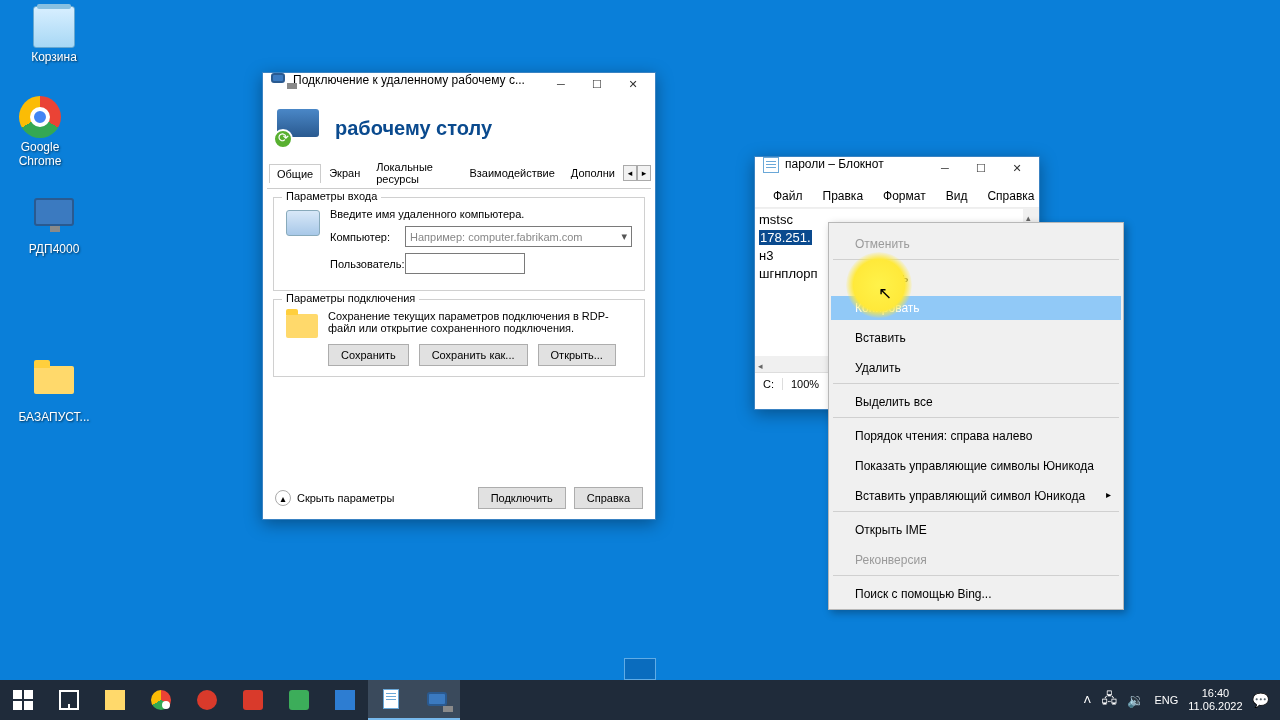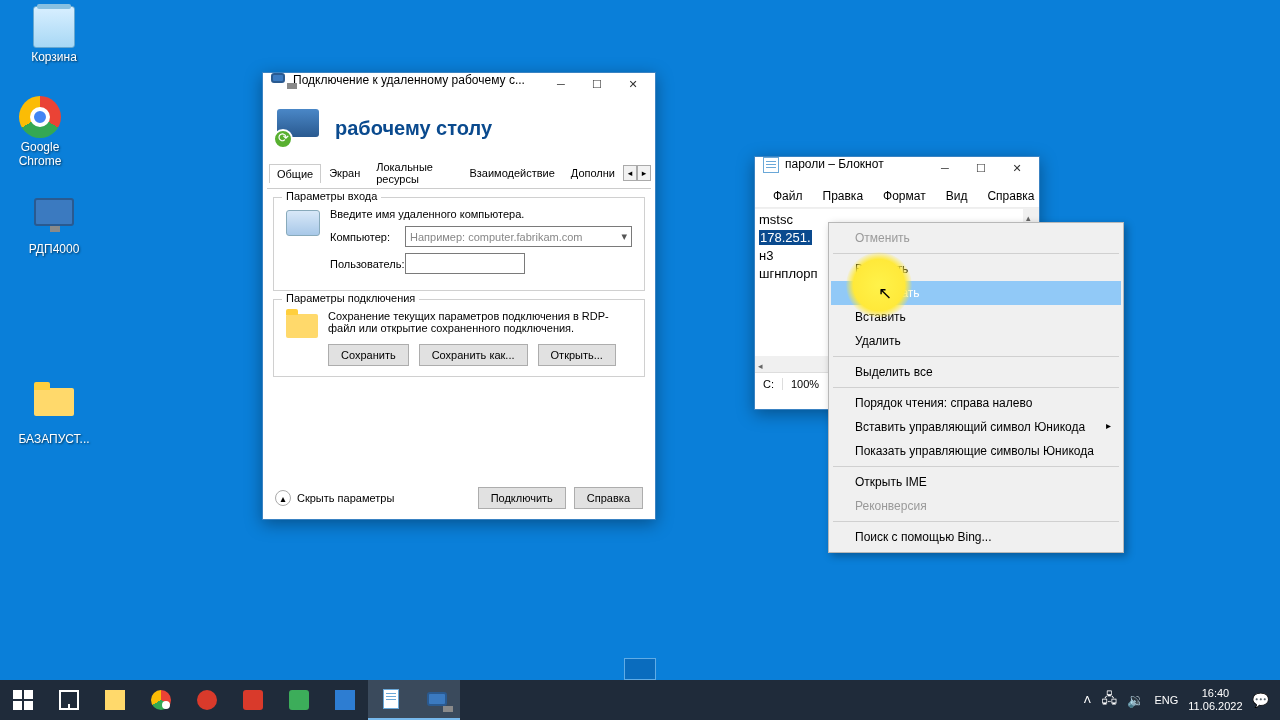--- a/index.html
+++ b/index.html
@@ -69,21 +69,21 @@
 #np .sbwrap::before{content:"▴";position:absolute;top:0;left:3px;font-size:9px;color:#666;}
 #np .hscroll{position:absolute;left:0;right:16px;bottom:0;height:16px;background:#f0f0f0;}
 #np .hscroll::before{content:"◂";position:absolute;left:3px;top:1px;font-size:9px;color:#666;}
 #np .status{border-top:1px solid #ddd;height:22px;display:flex;align-items:center;font-size:11px;padding:0 8px;gap:8px;}
 #np .status .seg{border-left:1px solid #ddd;padding-left:8px;}
 .np-ico{width:14px;height:16px;background:#fff;border:1px solid #6aa8d8;position:relative;}
 .np-ico::after{content:"";position:absolute;top:3px;left:2px;right:2px;height:1px;background:#6aa8d8;box-shadow:0 3px 0 #6aa8d8,0 6px 0 #6aa8d8;}
 
 
 #ctx{position:absolute;left:828px;top:222px;width:296px;background:#f0f0f0;border:1px solid #b8b8b8;box-shadow:3px 3px 8px rgba(0,0,0,.3);font-size:12px;padding:3px 2px;z-index:50;}
-#ctx .item{padding:5px 24px 5px 24px;position:relative;}
+#ctx .item{padding:5px 24px 5px 24px;position:relative;margin-top:6px;}
 #ctx .item.dis{color:#9a9a9a;}
 #ctx .item.sel{background:#91c9f7;}
 #ctx .sep{height:1px;background:#d0d0d0;margin:3px 2px;}
 #ctx .arrow::after{content:"▸";position:absolute;right:10px;top:5px;font-size:10px;}
 .highlight{position:absolute;left:846px;top:252px;width:66px;height:66px;background:radial-gradient(circle,#fff24a 0%,#ffe93a 55%,rgba(255,233,58,0) 72%);border-radius:50%;z-index:60;pointer-events:none;}
 .cursor{position:absolute;left:878px;top:283px;z-index:70;font-size:17px;color:#000;pointer-events:none;}
 
 
 #taskbar{position:absolute;left:0;bottom:0;width:100%;height:40px;background:#1f2b3a;display:flex;align-items:center;color:#fff;}
 .tbtn{width:46px;height:40px;display:flex;align-items:center;justify-content:center;}
@@ -108,21 +108,21 @@
   <div class="dicon" style="left:4px;top:96px">
     <div class="ico chrome-ico"></div>
     <div>Google Chrome</div>
   </div>
   <div class="dicon" style="left:18px;top:194px">
     <div class="ico">
         <div class="monitor-ico"></div>
       </div>
     <div>РДП4000</div>
   </div>
-  <div class="dicon" style="left:18px;top:380px">
+  <div class="dicon" style="left:18px;top:358px">
     <div class="ico">
         <div class="folder-ico"></div>
       </div>
     <div>БАЗАПУСТ...</div>
   </div>
   <div class="proj"></div>
 </div>
 
 <div id="rdp" class="win">
   <div class="titlebar">
@@ -234,22 +234,22 @@
     <div class="item dis">Отменить</div>
     <div class="sep"></div>
     <div class="item">Вырезать</div>
     <div class="item sel">Копировать</div>
     <div class="item">Вставить</div>
     <div class="item">Удалить</div>
     <div class="sep"></div>
     <div class="item">Выделить все</div>
     <div class="sep"></div>
     <div class="item">Порядок чтения: справа налево</div>
+    <div class="item">Показать управляющие символы Юникода</div>
     <div class="item arrow">Вставить управляющий символ Юникода</div>
-    <div class="item">Показать управляющие символы Юникода</div>
     <div class="sep"></div>
     <div class="item">Открыть IME</div>
     <div class="item dis">Реконверсия</div>
     <div class="sep"></div>
     <div class="item">Поиск с помощью Bing...</div>
   </div>
 <div class="highlight"></div>
 <div class="cursor">↖</div>
 
 <div id="taskbar">

